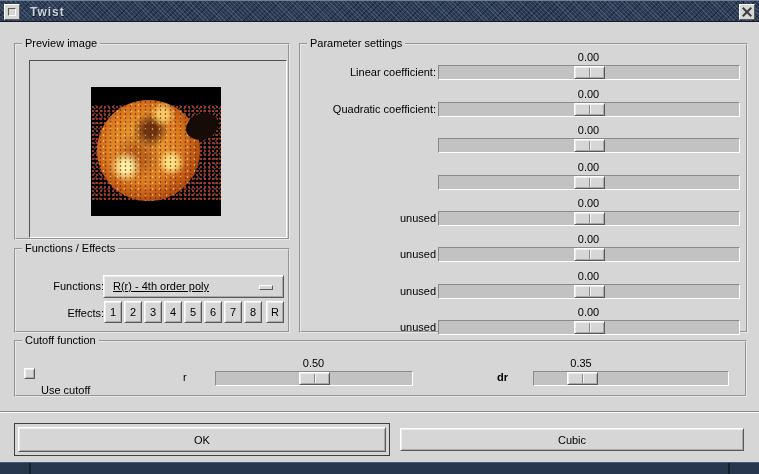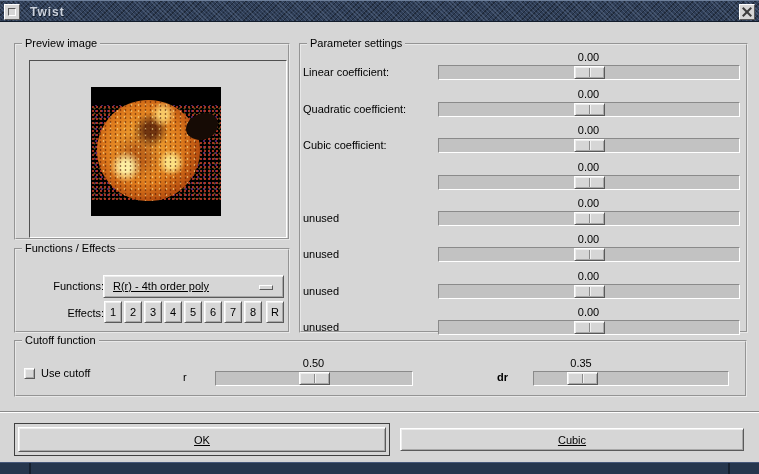--- a/index.html
+++ b/index.html
@@ -97,21 +97,21 @@
     border:1px solid;border-color:#ffffff #5a5a5a #5a5a5a #ffffff;
     box-shadow:inset 1px 1px 0 #ededed, inset -1px -1px 0 #a8a8a8;
     text-align:center;line-height:20px;font-size:11px;padding:0;
   }
   
   .prow{position:absolute;left:2px;right:6px;height:30px;}
   .prow:nth-of-type(1){top:6px;} .prow:nth-of-type(2){top:43px;}
   .prow:nth-of-type(3){top:79px;} .prow:nth-of-type(4){top:116px;}
   .prow:nth-of-type(5){top:152px;} .prow:nth-of-type(6){top:188px;}
   .prow:nth-of-type(7){top:225px;} .prow:nth-of-type(8){top:261px;}
-  .plabel{position:absolute;left:0;top:15px;width:133px;text-align:left;white-space:nowrap;}
+  .plabel{position:absolute;left:0;top:15px;width:133px;text-align:right;white-space:nowrap;}
   .slider{position:absolute;height:29px;}
   .pslider{left:135px;right:0;top:0;}
   .sval{position:absolute;top:0;height:13px;line-height:13px;transform:translateX(-50%);white-space:nowrap;}
   .trough{
     position:absolute;left:0;right:0;top:14px;height:15px;background:#c2c2c2;
     border:1px solid;border-color:#8a8a8a #ffffff #ffffff #8a8a8a;
   }
   .thumb{
     position:absolute;top:0;width:31px;height:13px;background:#d6d6d6;
     border:1px solid;border-color:#ffffff #5a5a5a #5a5a5a #ffffff;
@@ -120,40 +120,39 @@
   .thumb::after{
     content:"";position:absolute;left:14px;top:1px;bottom:1px;width:1px;background:#8a8a8a;
     box-shadow:1px 0 0 #f2f2f2;
   }
   
   .checkbox{
     position:absolute;left:8px;top:26px;width:11px;height:11px;background:#d6d6d6;
     border:1px solid;border-color:#ffffff #5a5a5a #5a5a5a #ffffff;
     box-shadow:inset 1px 1px 0 #ededed, inset -1px -1px 0 #a8a8a8;
   }
-  .cb-label{position:absolute;left:25px;top:25px;text-align:right;}
+  .cb-label{position:absolute;left:25px;top:42px;text-align:right;}
   .r-label{position:absolute;left:167px;top:29px;}
   .r-slider{left:199px;top:15px;width:198px;}
   .dr-label{position:absolute;left:481px;top:29px;font-weight:bold;}
   .dr-slider{left:517px;top:15px;width:196px;}
   
   .separator{
     position:absolute;left:0;right:0;top:411px;height:2px;
     border-top:1px solid #8a8a8a;border-bottom:1px solid #ffffff;
   }
   .default-ring{
     position:absolute;left:14px;top:423px;width:376px;height:33px;
     border:1px solid #3f3f3f;padding:3px;background:#d6d6d6;
   }
   .gtk-button{
     background:#d6d6d6;border:1px solid;border-color:#ffffff #5a5a5a #5a5a5a #ffffff;
     box-shadow:inset 1px 1px 0 #ededed, inset -1px -1px 0 #a8a8a8;
     text-align:center;font-size:11px;
     font-family:"Liberation Sans","DejaVu Sans",sans-serif;
-    text-decoration:underline;
   }
   .ok-button{width:100%;height:100%;line-height:23px;}
   .cancel-button{position:absolute;left:400px;top:428px;width:344px;height:23px;line-height:21px;}
   
   .wm-bottom{position:absolute;left:0;top:462px;width:759px;height:12px;background:#26374e;border-top:1px solid #46587a;}
   .wm-div-l,.wm-div-r{position:absolute;top:0;bottom:0;width:2px;background:#15202f;}
   .wm-div-l{left:29px;} .wm-div-r{right:29px;}
 </style>
 </head>
 <body>
@@ -217,21 +216,20 @@
     <div class="prow">
       <div class="plabel">Quadratic coefficient:</div>
       <div class="slider pslider">
         <span class="sval" style="left: calc(50% - 0.5px);">0.00</span>
         <div class="trough">
             <div class="thumb" style="left: calc(50% - 15.5px);"></div>
           </div>
       </div>
     </div>
     <div class="prow">
-      <div class="plabel">Cubic coefficient:</div>
       <div class="slider pslider">
         <span class="sval" style="left: calc(50% - 0.5px);">0.00</span>
         <div class="trough">
             <div class="thumb" style="left: calc(50% - 15.5px);"></div>
           </div>
       </div>
     </div>
     <div class="prow">
       <div class="slider pslider">
         <span class="sval" style="left: calc(50% - 0.5px);">0.00</span>

